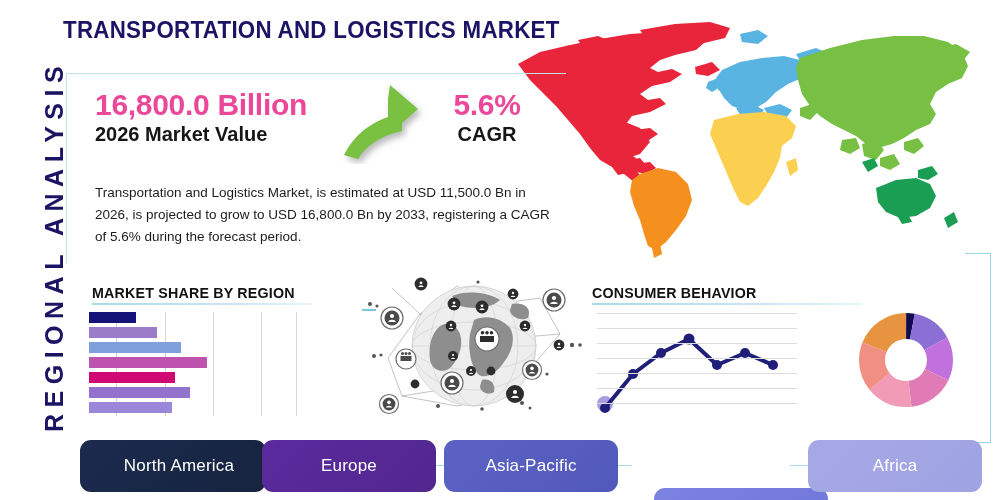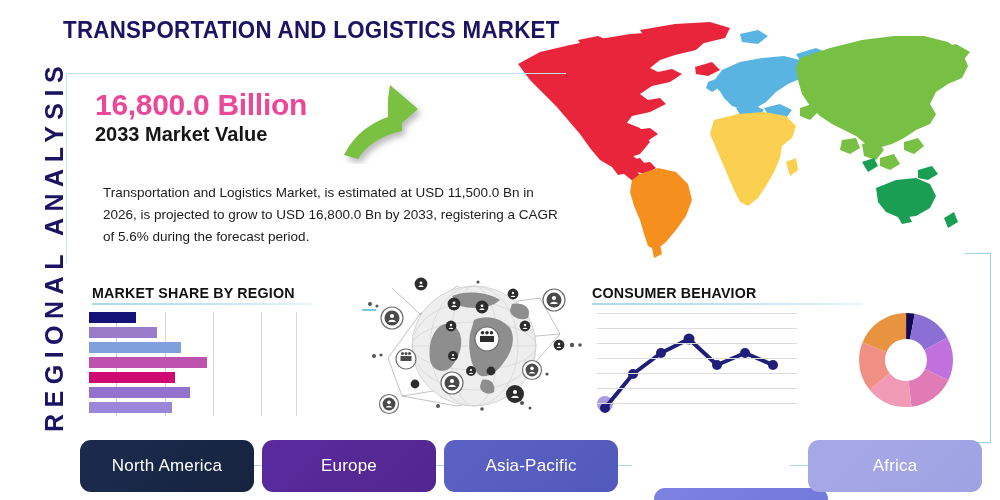--- a/index.html
+++ b/index.html
@@ -28,21 +28,21 @@
   .stat-value{font-size:30px;font-weight:700;color:#ec4899;line-height:1.12;
     letter-spacing:-0.3px;white-space:nowrap;}
   .stat-label{font-size:20px;font-weight:700;color:#161616;line-height:1.15;
     white-space:nowrap;margin-top:1px;}
   .stat-right{position:absolute;left:317px;top:0;width:150px;text-align:center;}
   .stat-right .stat-value{font-size:30px;}
   .stat-right .stat-label{font-size:20px;}
   .arrow-wrap{position:absolute;left:245px;top:-9px;width:90px;height:85px;}
 
   .hero-text{position:absolute;left:28px;top:108px;width:465px;
-    font-size:13.5px;line-height:1.62;color:#1c1c1c;margin-left:8px;}
+    font-size:13.5px;line-height:1.62;color:#1c1c1c;}
 
   
   .world-map{position:absolute;left:500px;top:12px;width:490px;height:250px;}
 
   
   .sec-head{position:absolute;font-size:15.5px;font-weight:700;color:#111;
     letter-spacing:0.2px;transform:scaleX(0.92);transform-origin:left center;
     white-space:nowrap;}
   .sec-rule{position:absolute;height:1.5px;
     background:linear-gradient(90deg,#a9d8e8 0%,#cde9f3 70%,#e8f5fa 100%);}
@@ -139,34 +139,38 @@
         <path fill="#1a9e53" d="M398 205 L408 202 L412 210 L402 212 Z"></path>
         <path fill="#1a9e53" d="M362 150 L374 146 L378 154 L368 160 Z"></path>
       </g>
     </svg>
   </div>
 
   <div class="hero-card">
     <div class="hero-row">
       <div class="stat-left">
         <div class="stat-value">16,800.0 Billion</div>
-        <div class="stat-label">2033 Market Value</div>
+        <div class="stat-label">2026 Market Value</div>
       </div>
 
       <div class="arrow-wrap">
         <svg viewBox="0 0 90 85" width="90" height="85" xmlns="http://www.w3.org/2000/svg">
           <defs>
             <filter id="arrShadow" x="-30%" y="-30%" width="170%" height="170%">
               <feDropShadow dx="3" dy="4" stdDeviation="3" flood-color="#808080" flood-opacity="0.55"></feDropShadow>
             </filter>
           </defs>
           <path filter="url(#arrShadow)" fill="#7ac143" d="M4 76 C14 56, 30 44, 48 38 L48 20 L50 6 L78 30 L62 44 L62 52 C44 56, 28 64, 18 80 Z"></path>
         </svg>
       </div>
 
+      <div class="stat-right">
+        <div class="stat-value">5.6%</div>
+        <div class="stat-label">CAGR</div>
+      </div>
     </div>
 
     <div class="hero-text">Transportation and Logistics Market, is estimated at USD 11,500.0 Bn in 2026, is projected to grow to USD 16,800.0 Bn by 2033, registering a CAGR of 5.6% during the forecast period.</div>
   </div>
 
   <div class="sec-head" style="left:92px;top:284px;">MARKET SHARE BY REGION</div>
   <div class="sec-rule" style="left:92px;top:303px;width:220px;"></div>
 
   <div class="barchart">
     <div class="bar-grid">
@@ -385,20 +389,20 @@
   </div>
 
   <div class="right-frame"></div>
 
   <div class="regions">
     <div class="region-conn" style="left:166px;width:24px;"></div>
     <div class="region-conn" style="left:348px;width:24px;"></div>
     <div class="region-conn" style="left:528px;width:24px;"></div>
     <div class="region-conn" style="left:710px;width:24px;"></div>
 
-    <div class="region-btn" style="left:0px;width:174px;background:linear-gradient(135deg,#1c2a4f,#16243f);">North America</div>
+    <div class="region-btn" style="left:0px;width:174px;background:linear-gradient(135deg,#1c2a4f,#16243f);padding-left:12px;">North America</div>
     <div class="region-btn" style="left:364px;width:174px;background:linear-gradient(135deg,#5b62c4,#5159bb);">Asia-Pacific</div>
     <div class="region-btn" style="left:182px;width:174px;background:linear-gradient(135deg,#5a2a9e,#52278f);">Europe</div>
     <div class="region-btn" style="left:574px;width:174px;background:linear-gradient(135deg,#7b82e0,#6f77db);margin-top:48px;">Latin America</div>
     <div class="region-btn" style="left:728px;width:174px;background:linear-gradient(135deg,#a7a9e6,#9fa2e3);">Africa</div>
   </div>
 
 </div>
 
 </body></html>

